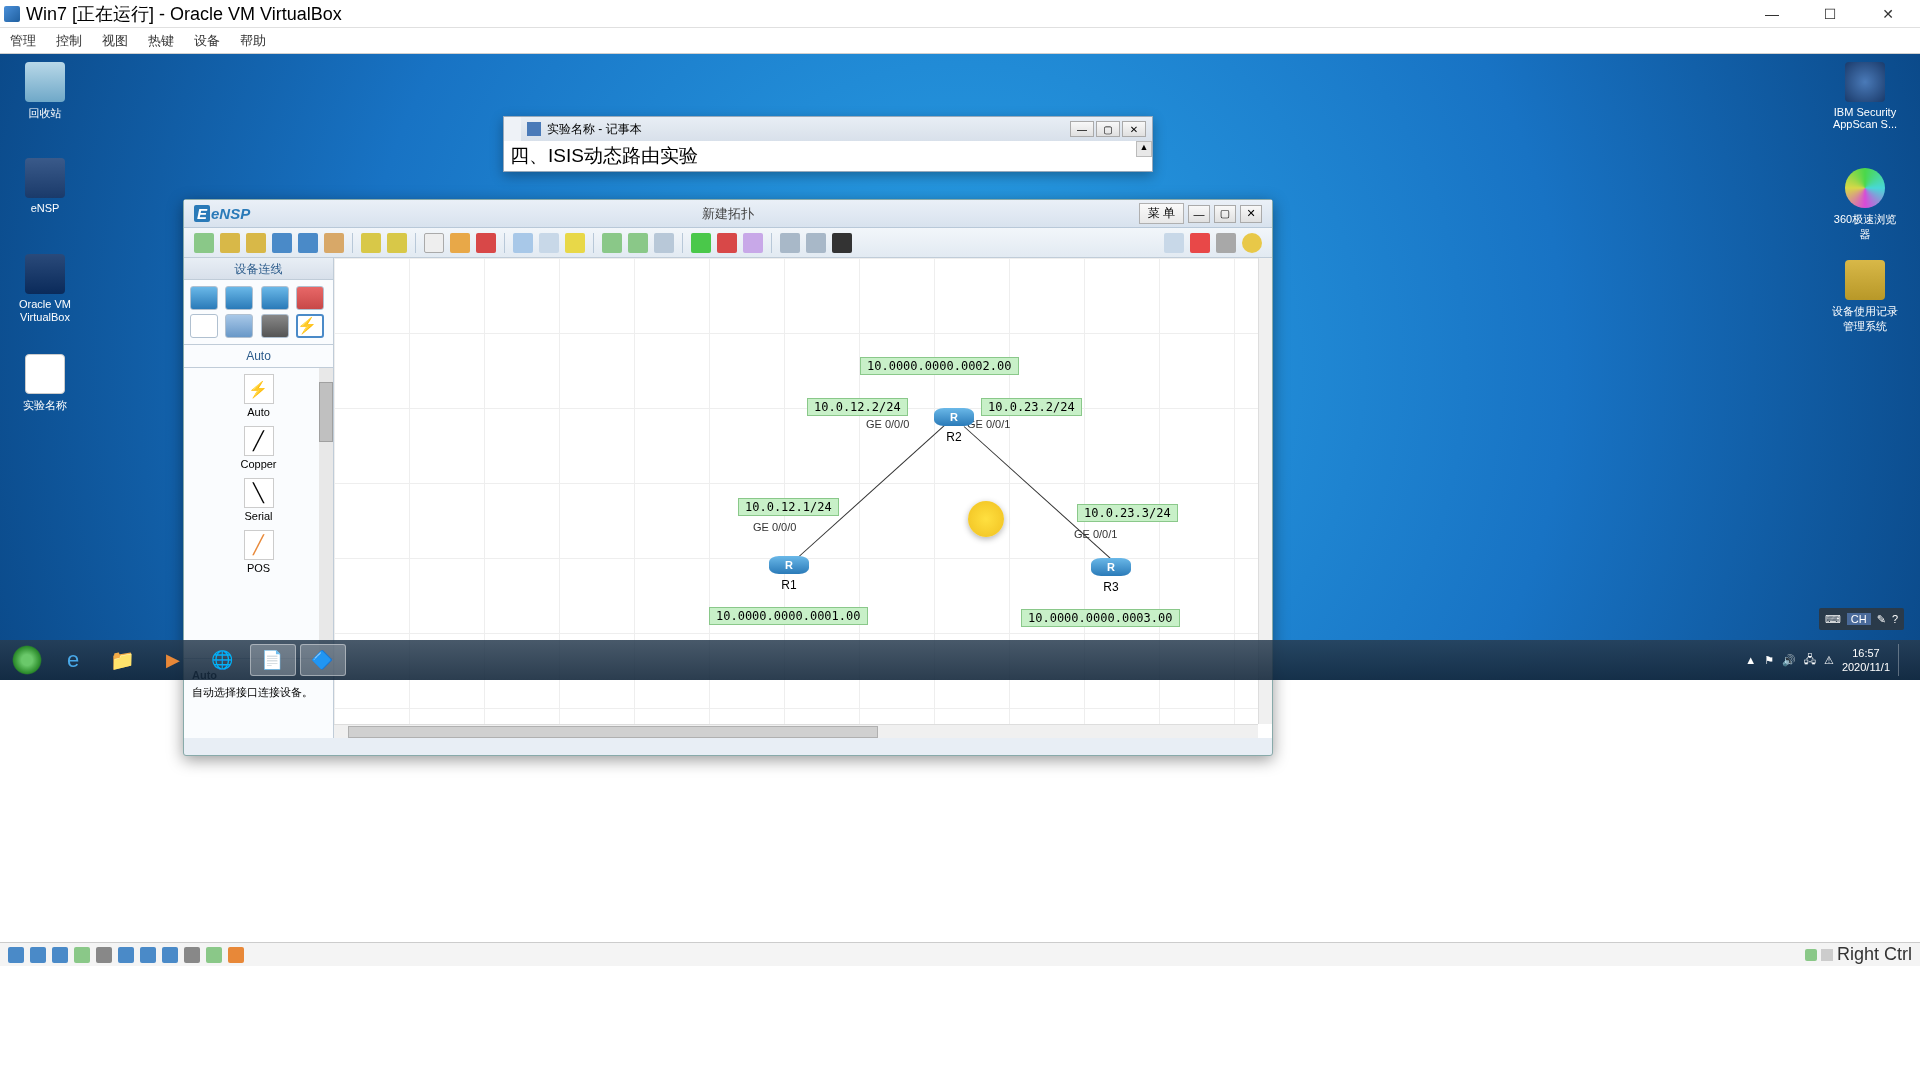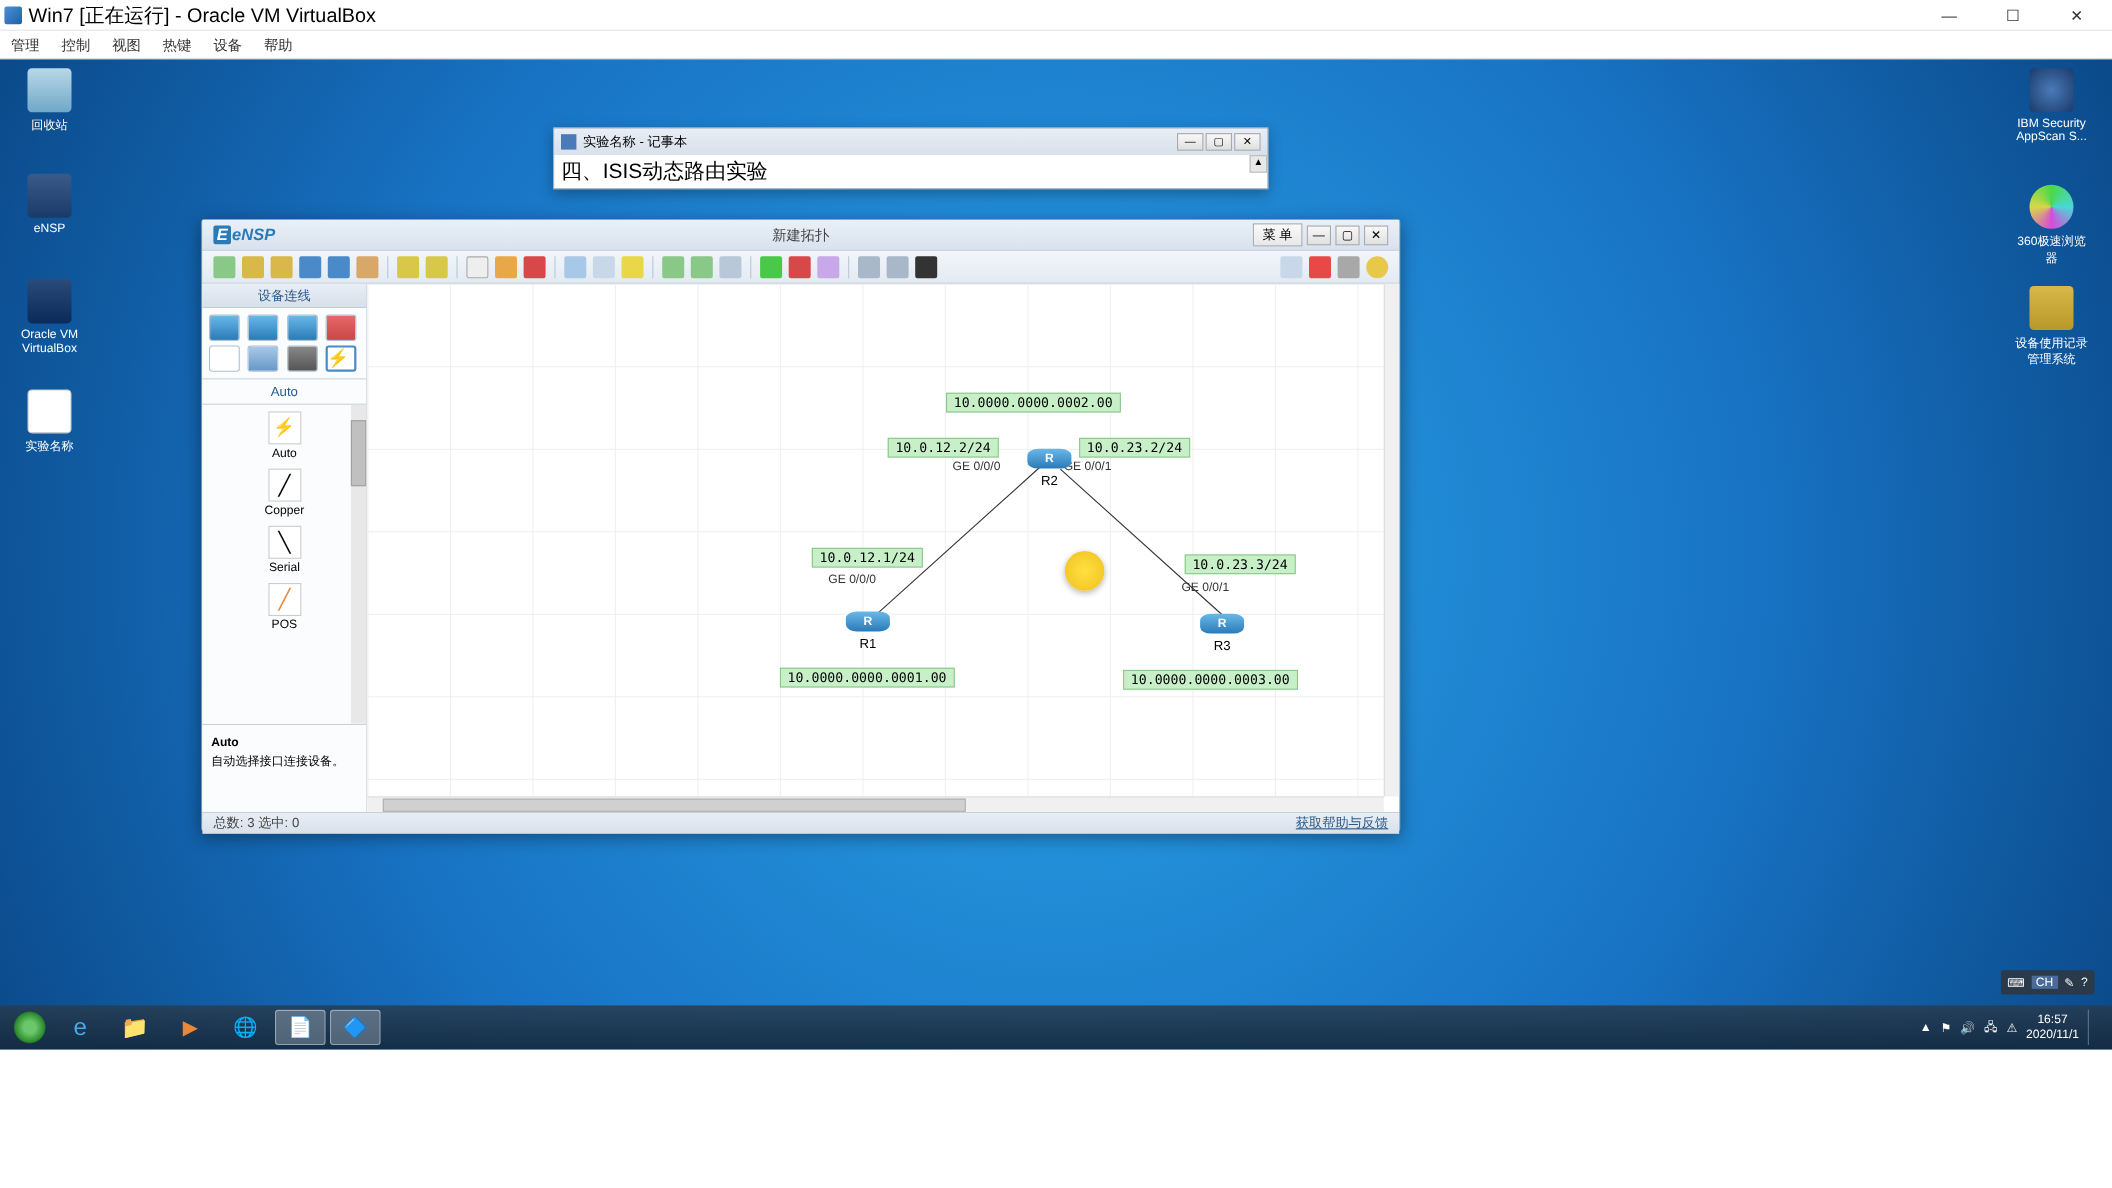--- a/index.html
+++ b/index.html
@@ -10,38 +10,38 @@
 .host-titlebar .vb-icon { width: 16px; height: 16px; margin-right: 6px; background: linear-gradient(135deg,#4a90d9,#2060a0); border-radius: 2px; }
 .host-titlebar .title { font-size: 18px; color: #000; }
 .host-titlebar .win-btns { margin-left: auto; display: flex; gap: 18px; padding-right: 8px; }
 .host-titlebar .win-btn { width: 40px; height: 20px; display: flex; align-items: center; justify-content: center; font-size: 14px; color: #333; }
 
 
 .host-menubar { height: 26px; background: #fff; display: flex; align-items: center; padding: 0 10px; gap: 20px; font-size: 13px; color: #333; border-bottom: 1px solid #d0d0d0; }
 .host-menubar span { cursor: default; }
 
 
-.vm-desktop { position: relative; height: 900px; background: radial-gradient(circle at center, #2aa3e8 0%, #1873c4 60%, #0b4a8a 100%); }
+.vm-desktop { position: relative; height: 626px; background: radial-gradient(circle at center, #2aa3e8 0%, #1873c4 60%, #0b4a8a 100%); }
 
 
 .desk-icon { position: absolute; width: 70px; text-align: center; color: #fff; font-size: 11px; }
 .desk-icon .img { width: 40px; height: 40px; margin: 0 auto 4px; border-radius: 4px; }
 .recycle .img { background: linear-gradient(#b8d8e8,#6fa8c8); }
 .ensp-icon .img { background: linear-gradient(#3a5a8a,#1a3a6a); }
 .ovm-icon .img { background: linear-gradient(#2a4a7a,#0a2a5a); }
 .file-icon .img { background: #fff; border: 1px solid #ccc; }
 
 
 .appscan .img { background: radial-gradient(circle,#4a7ab8,#1a3a6a); }
 .browser360 .img { background: conic-gradient(#4ad84a,#48d8d8,#d84ad8,#d8d848,#4ad84a); border-radius: 50%; }
 .device-rec .img { background: linear-gradient(#d8b848,#b89828); }
 
 
 .notepad { position: absolute; left: 503px; top: 62px; width: 650px; background: #eef2f7; border: 1px solid #9ab; box-shadow: 0 4px 12px rgba(0,0,0,0.3); }
-.notepad .titlebar { height: 24px; background: linear-gradient(#e8eef5,#d8e0ea); display: flex; align-items: center; padding: 0 6px; font-size: 12px; }
+.notepad .titlebar { height: 24px; background: linear-gradient(#e8eef5,#d8e0ea); display: flex; align-items: center; padding: 0 6px; font-size: 12px; margin-left: 17px; }
 .notepad .titlebar .icon { width: 14px; height: 14px; background: #4a7ab8; margin-right: 6px; }
 .notepad .wbtns { margin-left: auto; display: flex; gap: 2px; }
 .notepad .wbtn { width: 24px; height: 16px; background: linear-gradient(#f8f8f8,#e0e0e0); border: 1px solid #aaa; font-size: 10px; display: flex; align-items: center; justify-content: center; }
 .notepad .menubar { height: 20px; display: flex; align-items: center; padding: 0 6px; gap: 14px; font-size: 12px; color: #333; background: #f4f6f9; border-bottom: 1px solid #ccc; }
 .notepad .content { background: #fff; padding: 2px 6px; font-size: 19px; font-family: SimSun, serif; color: #000; min-height: 24px; position: relative; }
 .notepad .content .scroll-up { position: absolute; right: 0; top: 0; width: 16px; height: 16px; background: #e8e8e8; border: 1px solid #bbb; font-size: 9px; text-align: center; }
 
 
 .ensp { position: absolute; left: 183px; top: 145px; width: 1090px; height: 557px; background: #e8eef5; border: 1px solid #8aa; box-shadow: 0 4px 16px rgba(0,0,0,0.4); border-radius: 3px; }
 .ensp .titlebar { height: 28px; background: linear-gradient(#eaf0f7,#d8e2ee); display: flex; align-items: center; padding: 0 10px; border-bottom: 1px solid #b8c8d8; }
@@ -315,24 +315,20 @@
 
           <div class="cursor-highlight" style="left:634px;top:243px"></div>
         </div>
         <div class="canvas-scroll-v"></div>
         <div class="canvas-scroll-h">
             <div class="thumb"></div>
           </div>
       </div>
     </div>
 
-    <div class="statusbar">
-      <span>总数: 3 选中: 0</span>
-      <span class="help-link">获取帮助与反馈</span>
-    </div>
   </div>
 
   <div class="lang-bar" style="bottom:50px">
     <span>⌨</span>
     <span class="ch">CH</span>
     <span>✎</span>
     <span>?</span>
   </div>
 
   <div class="taskbar">

